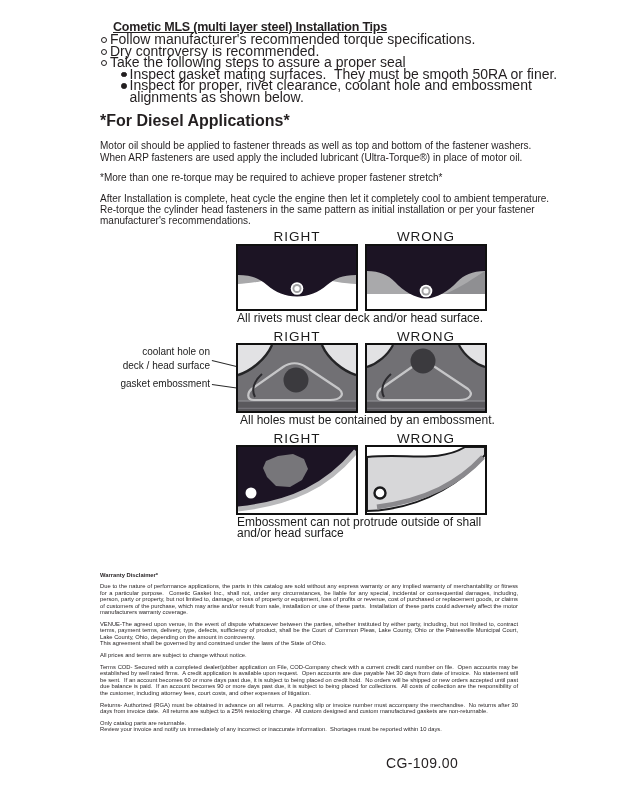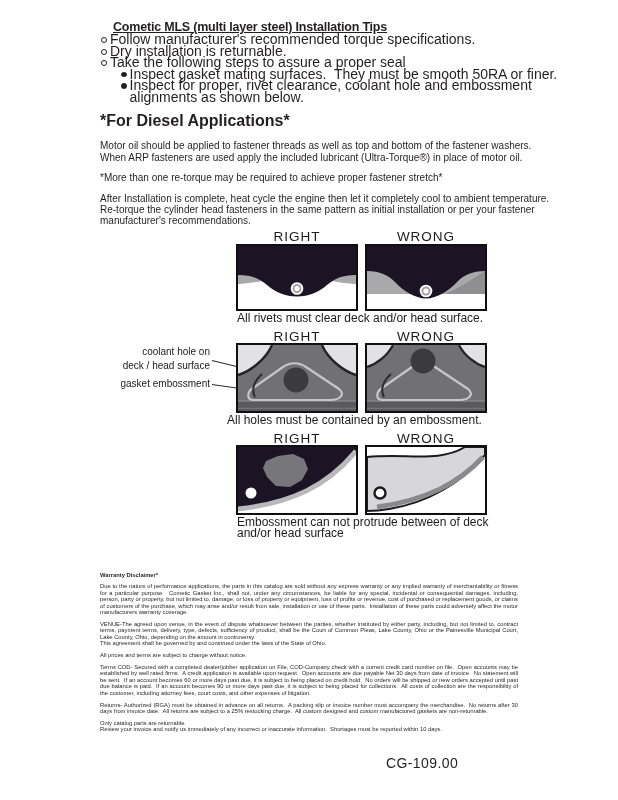--- a/index.html
+++ b/index.html
@@ -45,21 +45,21 @@
 
   <div class="header">
     <div class="title">Cometic MLS (multi layer steel) Installation Tips</div>
     <div class="bullets">
       <div class="b-row">
           <span class="mk"></span>
           <span class="b-text">Follow manufacturer's recommended torque specifications.</span>
         </div>
       <div class="b-row">
           <span class="mk"></span>
-          <span class="b-text">Dry installation is returnable.</span>
+          <span class="b-text">Dry controversy is recommended.</span>
         </div>
       <div class="b-row">
           <span class="mk"></span>
           <span class="b-text">Take the following steps to assure a proper seal</span>
         </div>
       <div class="b-row sub">
           <span class="mk"></span>
           <span class="b-text">Inspect gasket mating surfaces.  They must be smooth 50RA or finer.</span>
         </div>
       <div class="b-row sub">
@@ -136,21 +136,21 @@
       <rect x="0" y="62.8" width="118" height="1" fill="#7c7b80"></rect>
       <path d="M0,0 H26 C21,10 10,19 0,22 Z" fill="#e2e2e4"></path>
       <path d="M26,0 C21,10 10,19 0,22" stroke="#242426" stroke-width="2.2" fill="none"></path>
       <path d="M118,0 H92 C97,10 108,19 118,22 Z" fill="#e2e2e4"></path>
       <path d="M92,0 C97,10 108,19 118,22" stroke="#242426" stroke-width="2.2" fill="none"></path>
       <path d="M16,55 L92,55 C103,55 107,49 101,44 L68,22 C61,17 52,17 45,22 L15,43 C9,47 8,55 16,55 Z" fill="none" stroke-width="2.2" stroke="#c6c6c8"></path>
       <path d="M17,52 C13,45 16,36 24,29" stroke="#2c2b2f" stroke-width="2" fill="none"></path>
       <circle cx="56" cy="16" r="12.5" fill="#3b3a3e"></circle>
     </svg>
   </div>
-  <div class="caption" style="left:227px;top:415px;">All holes must be contained by an embossment.</div>
+  <div class="caption" style="left:240px;top:415px;">All holes must be contained by an embossment.</div>
 
   <div class="dlabel" style="left:236px;top:431px;">RIGHT</div>
   <div class="dlabel" style="left:365px;top:431px;">WRONG</div>
 
   <div class="dbox h70" style="left:236px;top:445px;">
     <svg viewBox="0 0 118 66" preserveAspectRatio="none">
       <rect x="0" y="0" width="118" height="66" fill="#ffffff"></rect>
       <path d="M0,0 H118 V6 C90,40 55,56 0,62 Z" fill="#1c1424"></path>
       <path d="M118,4 C89,39 54,56 0,62" stroke-width="5" fill="none" stroke="#b9b9bb"></path>
       <path d="M28,14 L40,9 L55,7 L66,12 L70,22 L64,33 L52,40 L38,39 L29,30 L25,21 Z" fill="#77767a"></path>
@@ -158,21 +158,21 @@
     </svg>
   </div>
   <div class="dbox h70" style="left:365px;top:445px;">
     <svg viewBox="0 0 118 66" preserveAspectRatio="none">
       <rect x="0" y="0" width="118" height="66" fill="#ffffff"></rect>
       <path d="M0,10 C40,6 72,16 98,0 L118,0 V8 C95,36 60,56 22,62 C14,63.5 6,64 0,64 Z" stroke="#1a1a1c" stroke-width="2" fill="#d7d7d9"></path>
       <path d="M116,10 C92,36 60,53 10,60" stroke="#8a898d" stroke-width="5" fill="none"></path>
       <circle cx="13" cy="46" r="5.5" fill="#ffffff" stroke="#1a1a1c" stroke-width="2.4"></circle>
     </svg>
   </div>
-  <div class="caption" style="left:237px;top:517px;">Embossment can not protrude between of deck
+  <div class="caption" style="left:237px;top:517px;">Embossment can not protrude outside of shall
 and/or head surface</div>
 
   <div class="legal">
     <p class="lh">Warranty Disclaimer*</p>
     <p>Due to the nature of performance applications, the parts in this catalog are sold without any express warranty or any implied warranty of merchantability or fitness for a particular purpose.  Cometic Gasket Inc., shall not, under any circumstances, be liable for any special, incidental or consequential damages, including, person, party or property, but not limited to, damage, or loss of property or equipment, loss of profits or revenue, cost of purchased or replacement goods, or claims of customers of the purchase, which may arise and/or result from sale, installation or use of these parts.  Installation of these parts could adversely affect the motor manufacturers warranty coverage.</p>
     <p>VENUE-The agreed upon venue, in the event of dispute whatsoever between the parties, whether instituted by either party, including, but not limited to, contract terms, payment terms, delivery, type, defects, sufficiency of product, shall be the Court of Common Pleas, Lake County, Ohio or the Painesville Municipal Court, Lake County, Ohio, depending on the amount in controversy.
 This agreement shall be governed by and construed under the laws of the State of Ohio.</p>
     <p>All prices and terms are subject to change without notice.</p>
     <p>Terms COD- Secured with a completed dealer/jobber application on File, COD-Company check with a current credit card number on file.  Open accounts may be established by well rated firms.  A credit application is available upon request.  Open accounts are due payable Net 30 days from date of invoice.  No statement will be sent.  If an account becomes 60 or more days past due, it is subject to being placed on credit hold.  No orders will be shipped or new orders accepted until past due balance is paid.  If an account becomes 90 or more days past due, it is subject to being placed for collections.  All costs of collection are the responsibility of the customer, including attorney fees, court costs, and other expenses of litigation.</p>
     <p>Returns- Authorized (RGA) must be obtained in advance on all returns.  A packing slip or invoice number must accompany the merchandise.  No returns after 30 days from invoice date.  All returns are subject to a 25% restocking charge.  All custom designed and custom manufactured gaskets are non-returnable.</p>

